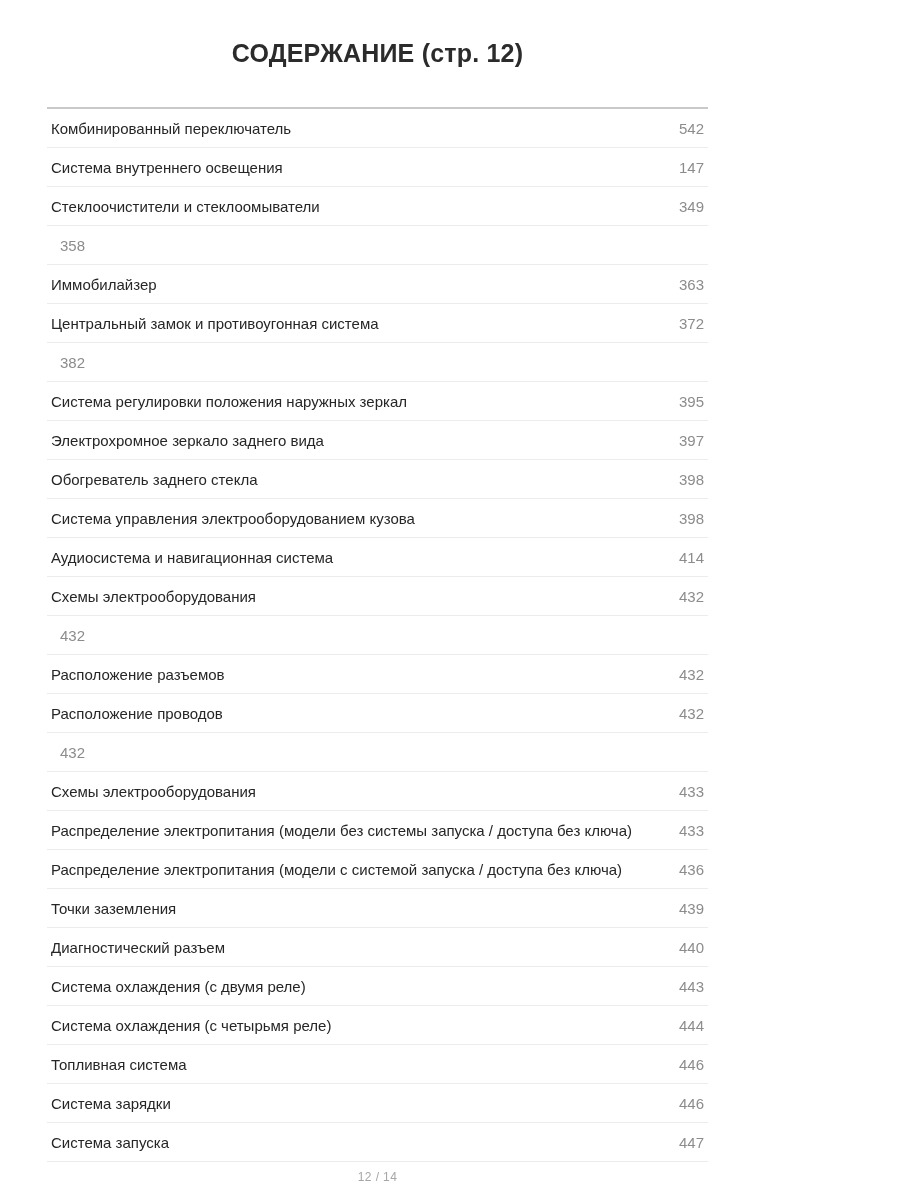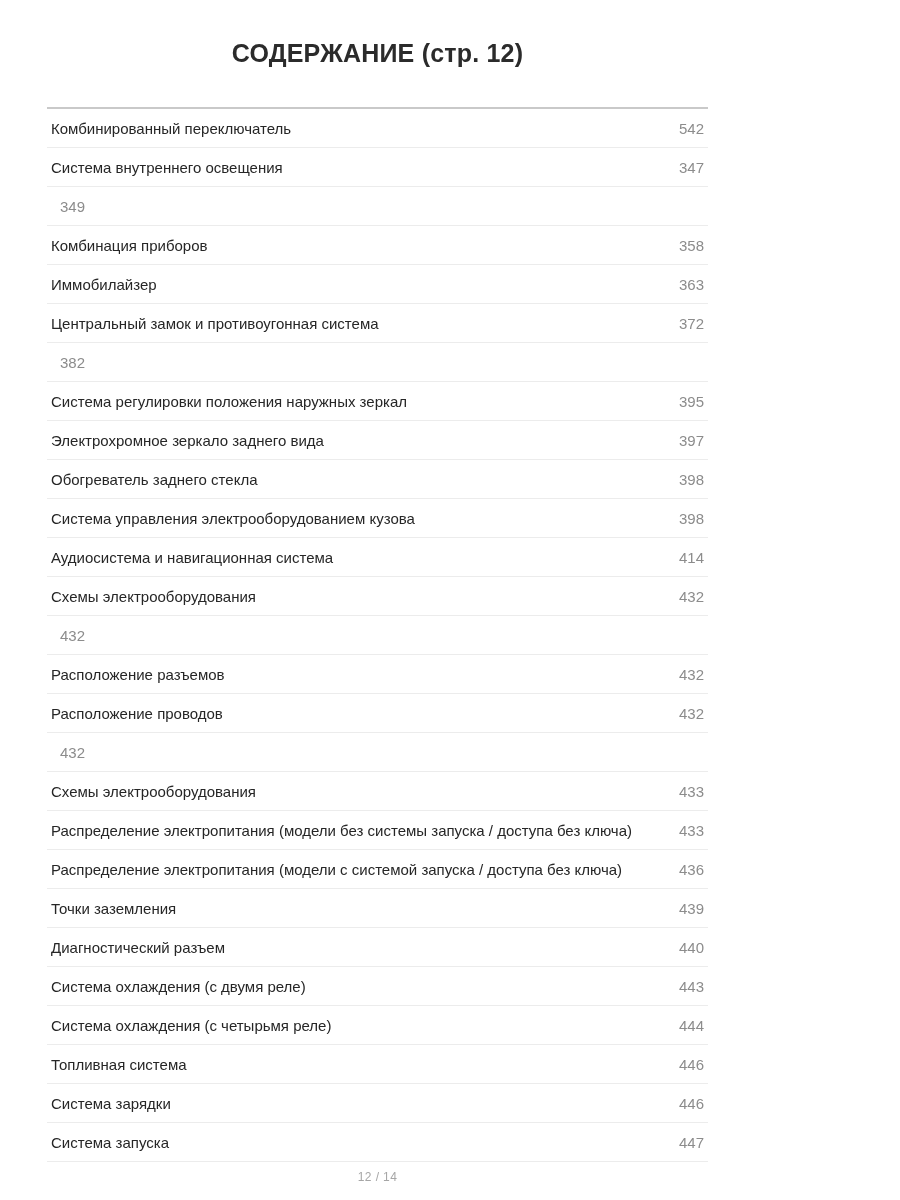--- a/index.html
+++ b/index.html
@@ -104,27 +104,27 @@
 
   <div class="toc-wrap">
     <div class="toc-top-rule"></div>
     <ul class="toc-list" id="toc-list">
         <li class="toc-row">
           <span class="toc-label">Комбинированный переключатель</span>
           <span class="toc-page">542</span>
         </li>
         <li class="toc-row">
           <span class="toc-label">Система внутреннего освещения</span>
-          <span class="toc-page">347</span>
-        </li>
-        <li class="toc-row">
+          <span class="toc-page">147</span>
+        </li>
+        <li class="toc-row">
+          <span class="toc-label">Стеклоочистители и стеклоомыватели</span>
           <span class="toc-page">349</span>
         </li>
         <li class="toc-row">
-          <span class="toc-label">Комбинация приборов</span>
           <span class="toc-page">358</span>
         </li>
         <li class="toc-row">
           <span class="toc-label">Иммобилайзер</span>
           <span class="toc-page">363</span>
         </li>
         <li class="toc-row">
           <span class="toc-label">Центральный замок и противоугонная система</span>
           <span class="toc-page">372</span>
         </li>

